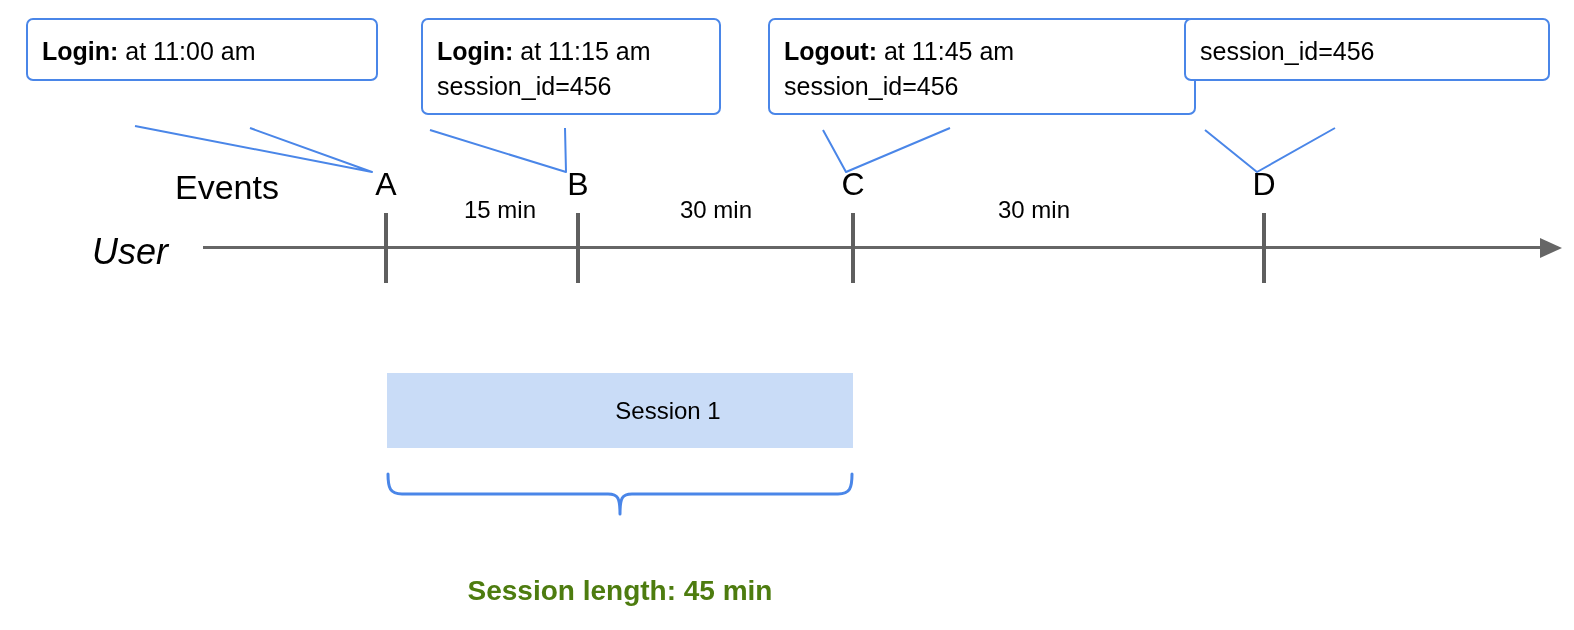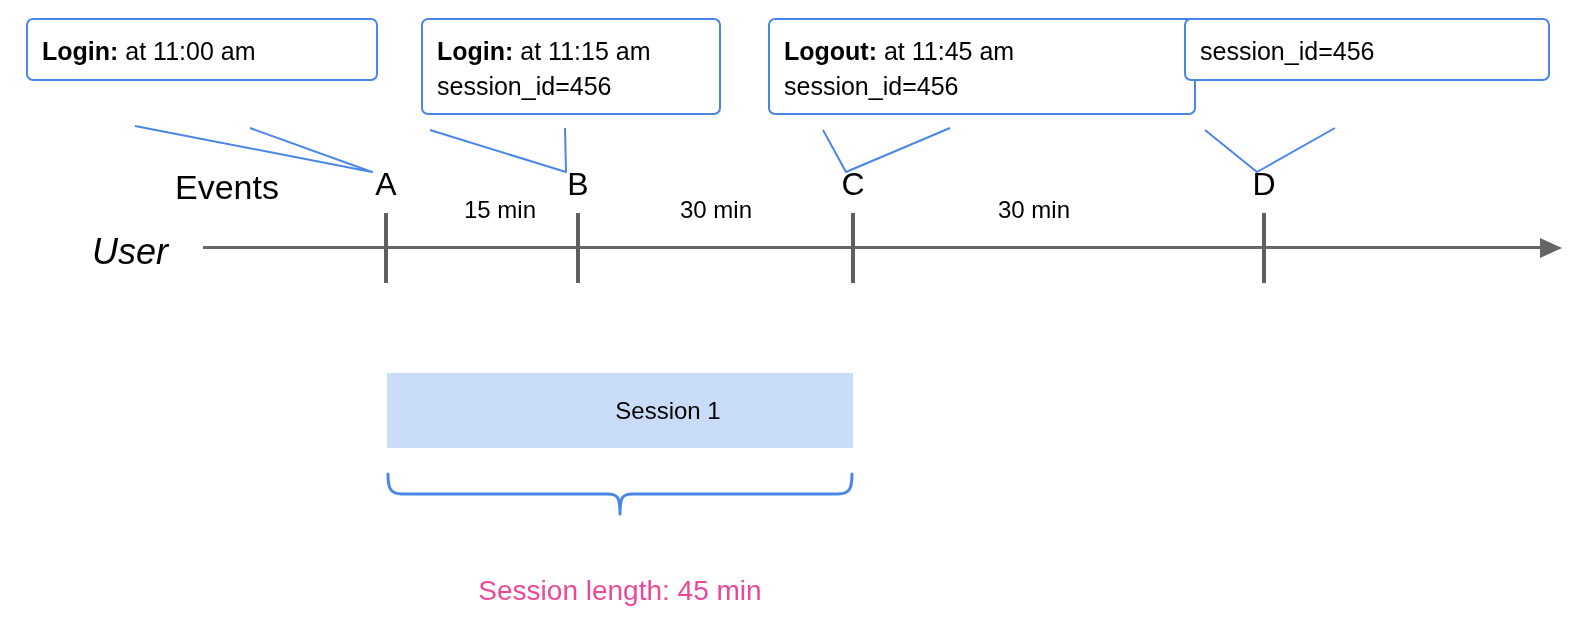--- a/index.html
+++ b/index.html
@@ -141,22 +141,23 @@
     width: 480px;
     height: 60px;
   }
 
   #session-length {
     position: absolute;
     left: 620px;
     top: 575px;
     transform: translateX(-50%);
     font-size: 28px;
-    color: #ec4899;
-    white-space: nowrap;
+    color: #4d7c0f;
+    white-space: nowrap;
+    font-weight: bold;
   }
 </style>
 </head>
 <body>
 
 <div id="diagram">
 
   <div class="callout" id="callout-0" style="left:26px; top:18px; width:352px;">
     <div class="line">
       <span class="evt">Login:</span>

